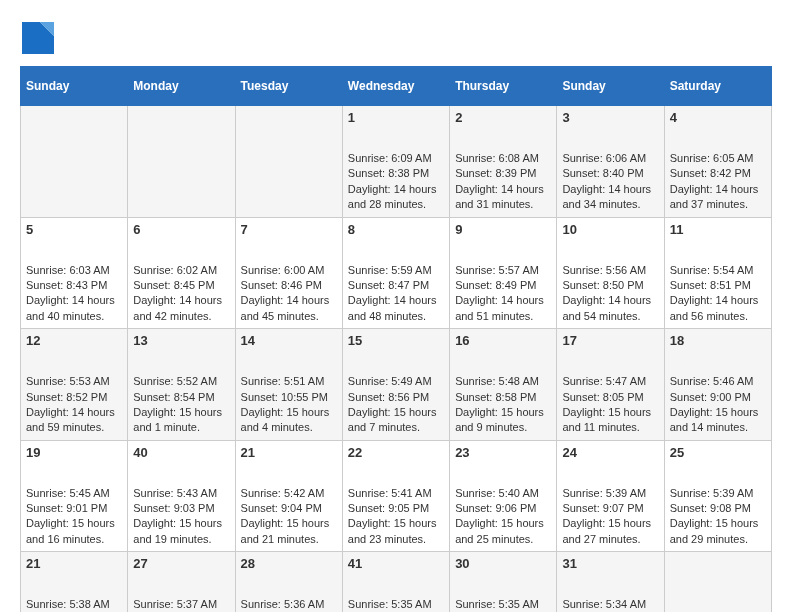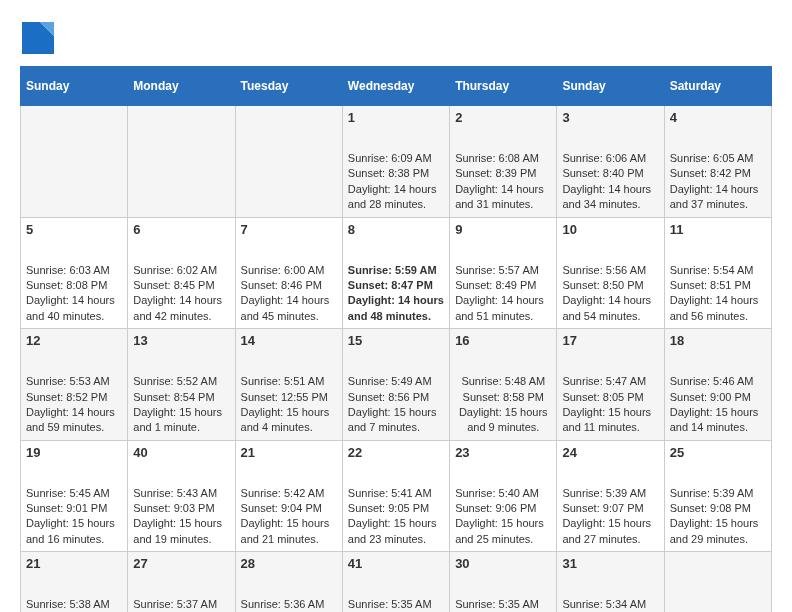--- a/index.html
+++ b/index.html
@@ -150,41 +150,41 @@
           <div class="cell-info" style="white-space: pre-line;">Sunrise: 6:05 AM
 Sunset: 8:42 PM
 Daylight: 14 hours
 and 37 minutes.</div>
         </td>
       </tr>
       <tr>
         <td>
           <div class="day-num">5</div>
           <div class="cell-info" style="white-space: pre-line;">Sunrise: 6:03 AM
-Sunset: 8:08 PM
+Sunset: 8:43 PM
 Daylight: 14 hours
 and 40 minutes.</div>
         </td>
         <td>
           <div class="day-num">6</div>
           <div class="cell-info" style="white-space: pre-line;">Sunrise: 6:02 AM
 Sunset: 8:45 PM
 Daylight: 14 hours
 and 42 minutes.</div>
         </td>
         <td>
           <div class="day-num">7</div>
           <div class="cell-info" style="white-space: pre-line;">Sunrise: 6:00 AM
 Sunset: 8:46 PM
 Daylight: 14 hours
 and 45 minutes.</div>
         </td>
         <td>
           <div class="day-num">8</div>
-          <div class="cell-info" style="white-space: pre-line; font-weight: bold;">Sunrise: 5:59 AM
+          <div class="cell-info" style="white-space: pre-line;">Sunrise: 5:59 AM
 Sunset: 8:47 PM
 Daylight: 14 hours
 and 48 minutes.</div>
         </td>
         <td>
           <div class="day-num">9</div>
           <div class="cell-info" style="white-space: pre-line;">Sunrise: 5:57 AM
 Sunset: 8:49 PM
 Daylight: 14 hours
 and 51 minutes.</div>
@@ -215,34 +215,34 @@
         <td>
           <div class="day-num">13</div>
           <div class="cell-info" style="white-space: pre-line;">Sunrise: 5:52 AM
 Sunset: 8:54 PM
 Daylight: 15 hours
 and 1 minute.</div>
         </td>
         <td>
           <div class="day-num">14</div>
           <div class="cell-info" style="white-space: pre-line;">Sunrise: 5:51 AM
-Sunset: 12:55 PM
+Sunset: 10:55 PM
 Daylight: 15 hours
 and 4 minutes.</div>
         </td>
         <td>
           <div class="day-num">15</div>
           <div class="cell-info" style="white-space: pre-line;">Sunrise: 5:49 AM
 Sunset: 8:56 PM
 Daylight: 15 hours
 and 7 minutes.</div>
         </td>
         <td>
           <div class="day-num">16</div>
-          <div class="cell-info" style="white-space: pre-line; text-align: center;">Sunrise: 5:48 AM
+          <div class="cell-info" style="white-space: pre-line;">Sunrise: 5:48 AM
 Sunset: 8:58 PM
 Daylight: 15 hours
 and 9 minutes.</div>
         </td>
         <td>
           <div class="day-num">17</div>
           <div class="cell-info" style="white-space: pre-line;">Sunrise: 5:47 AM
 Sunset: 8:05 PM
 Daylight: 15 hours
 and 11 minutes.</div>

